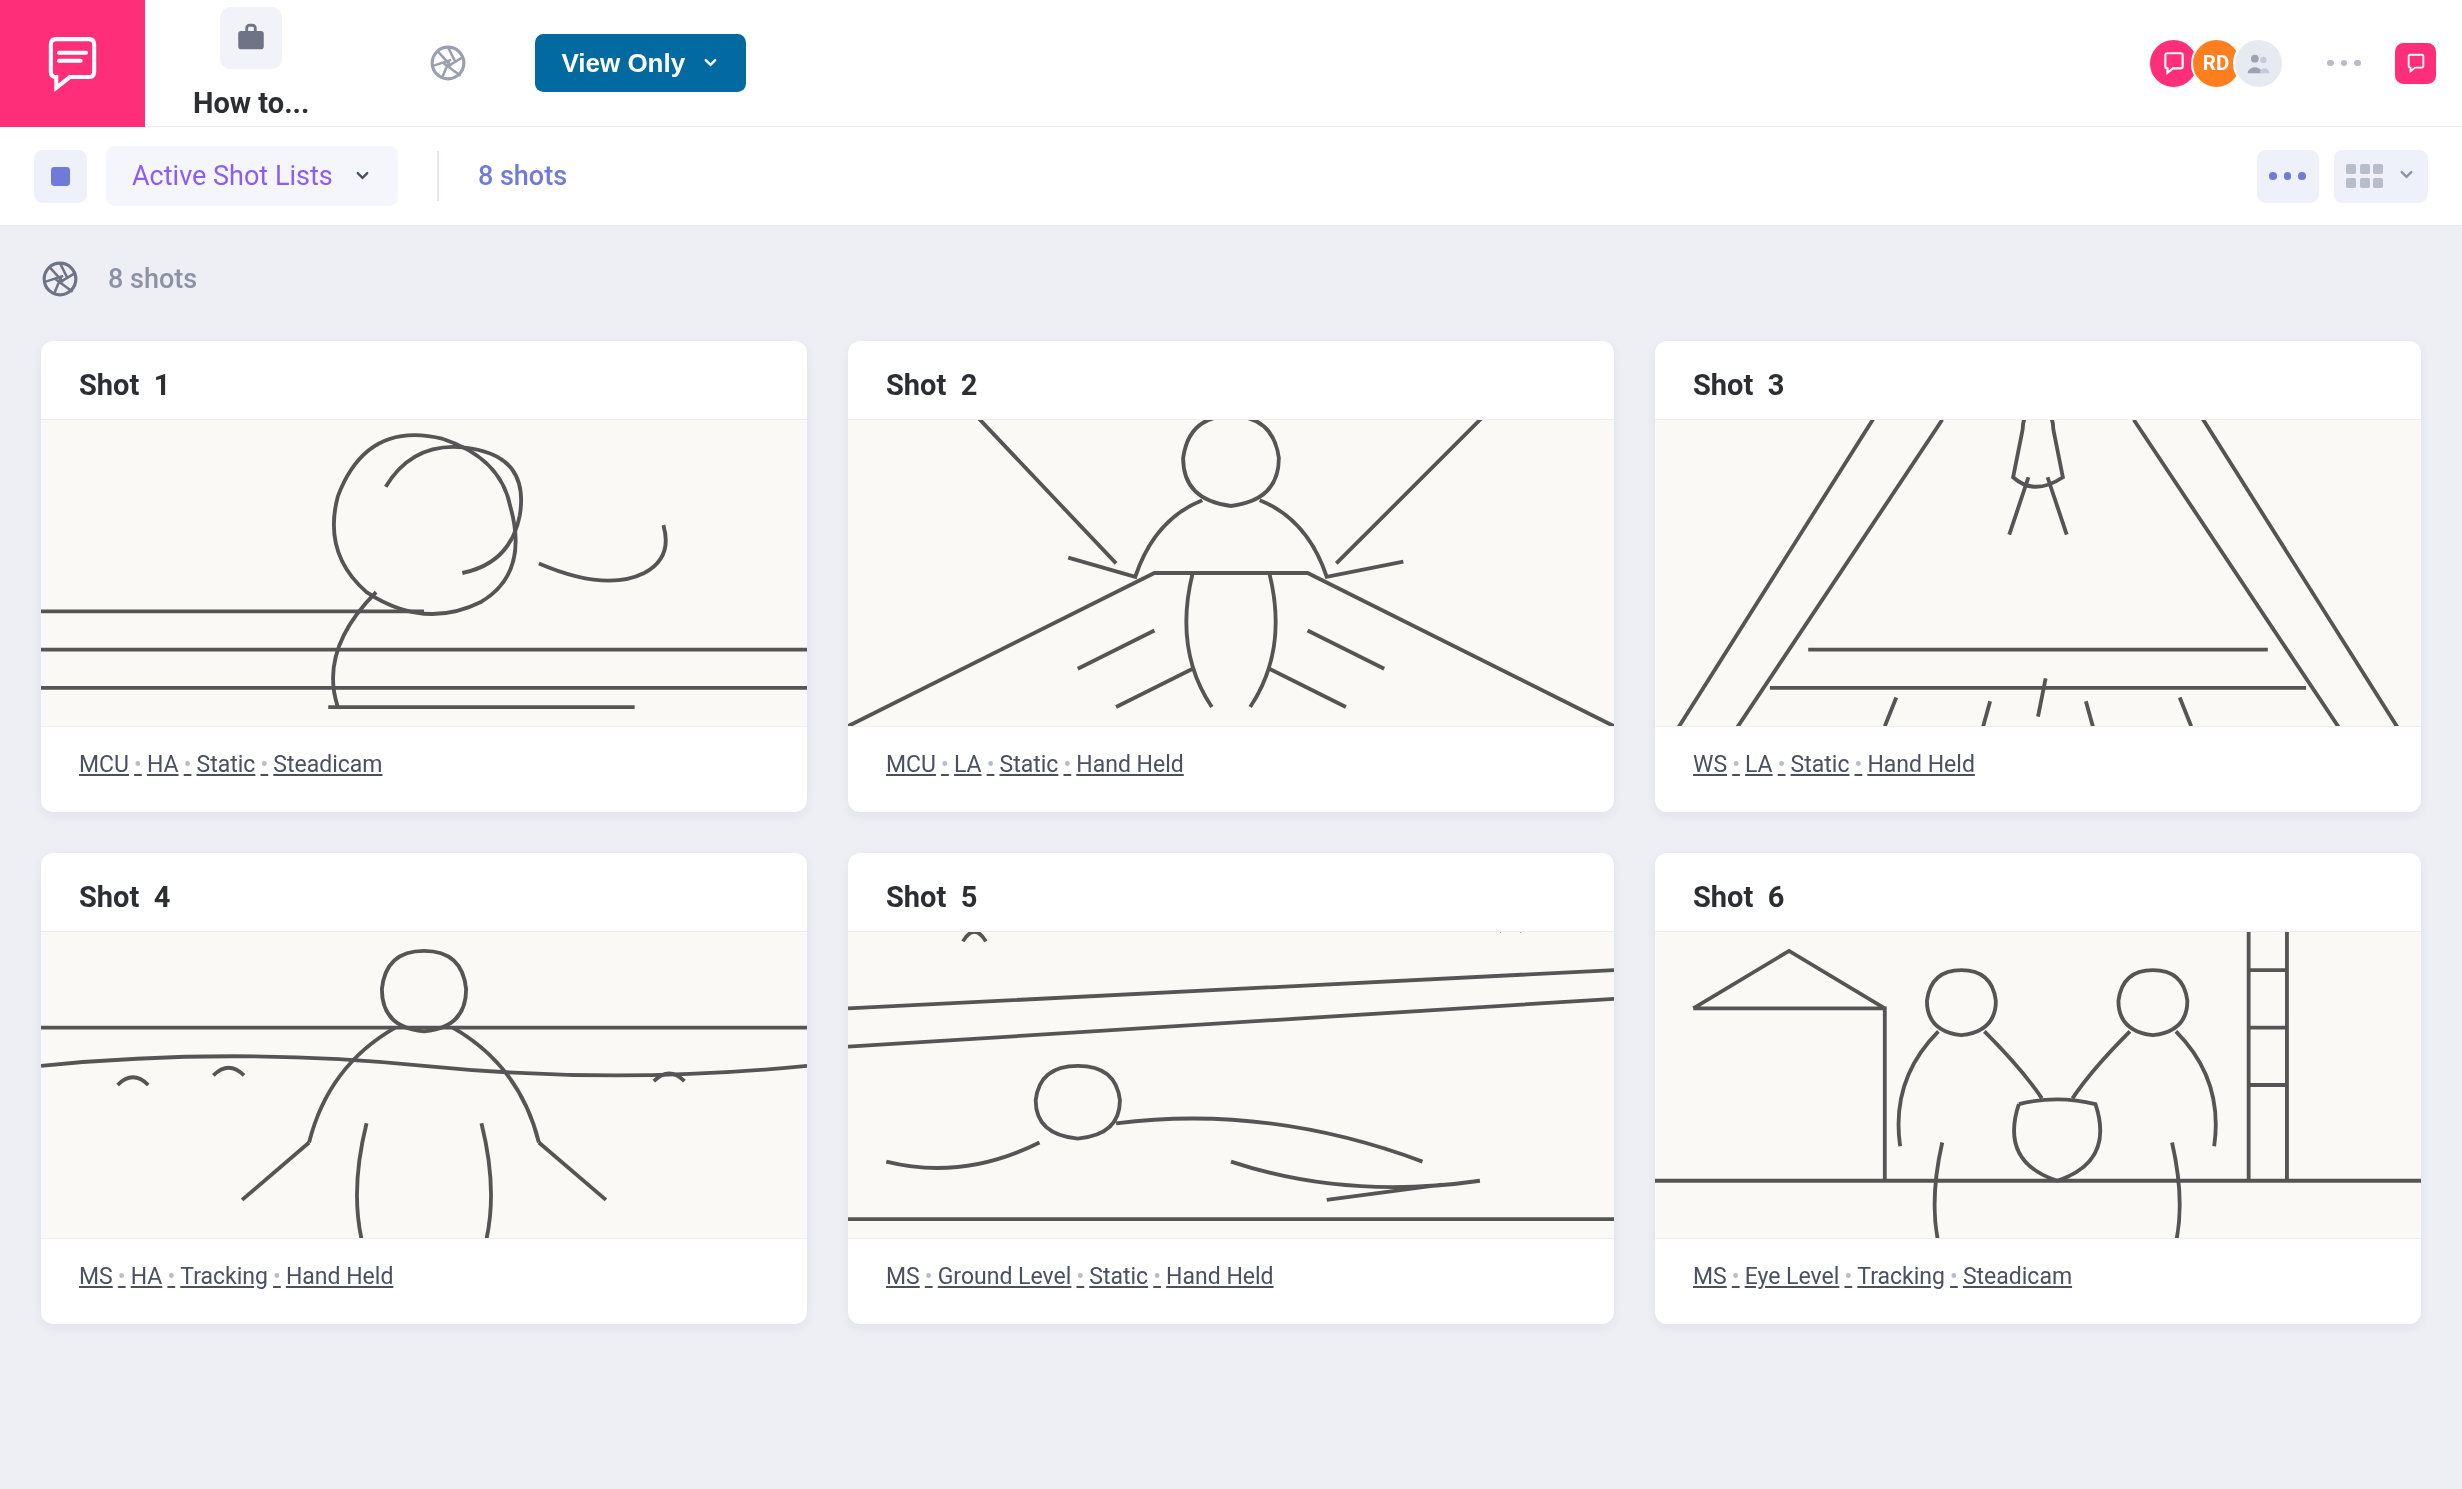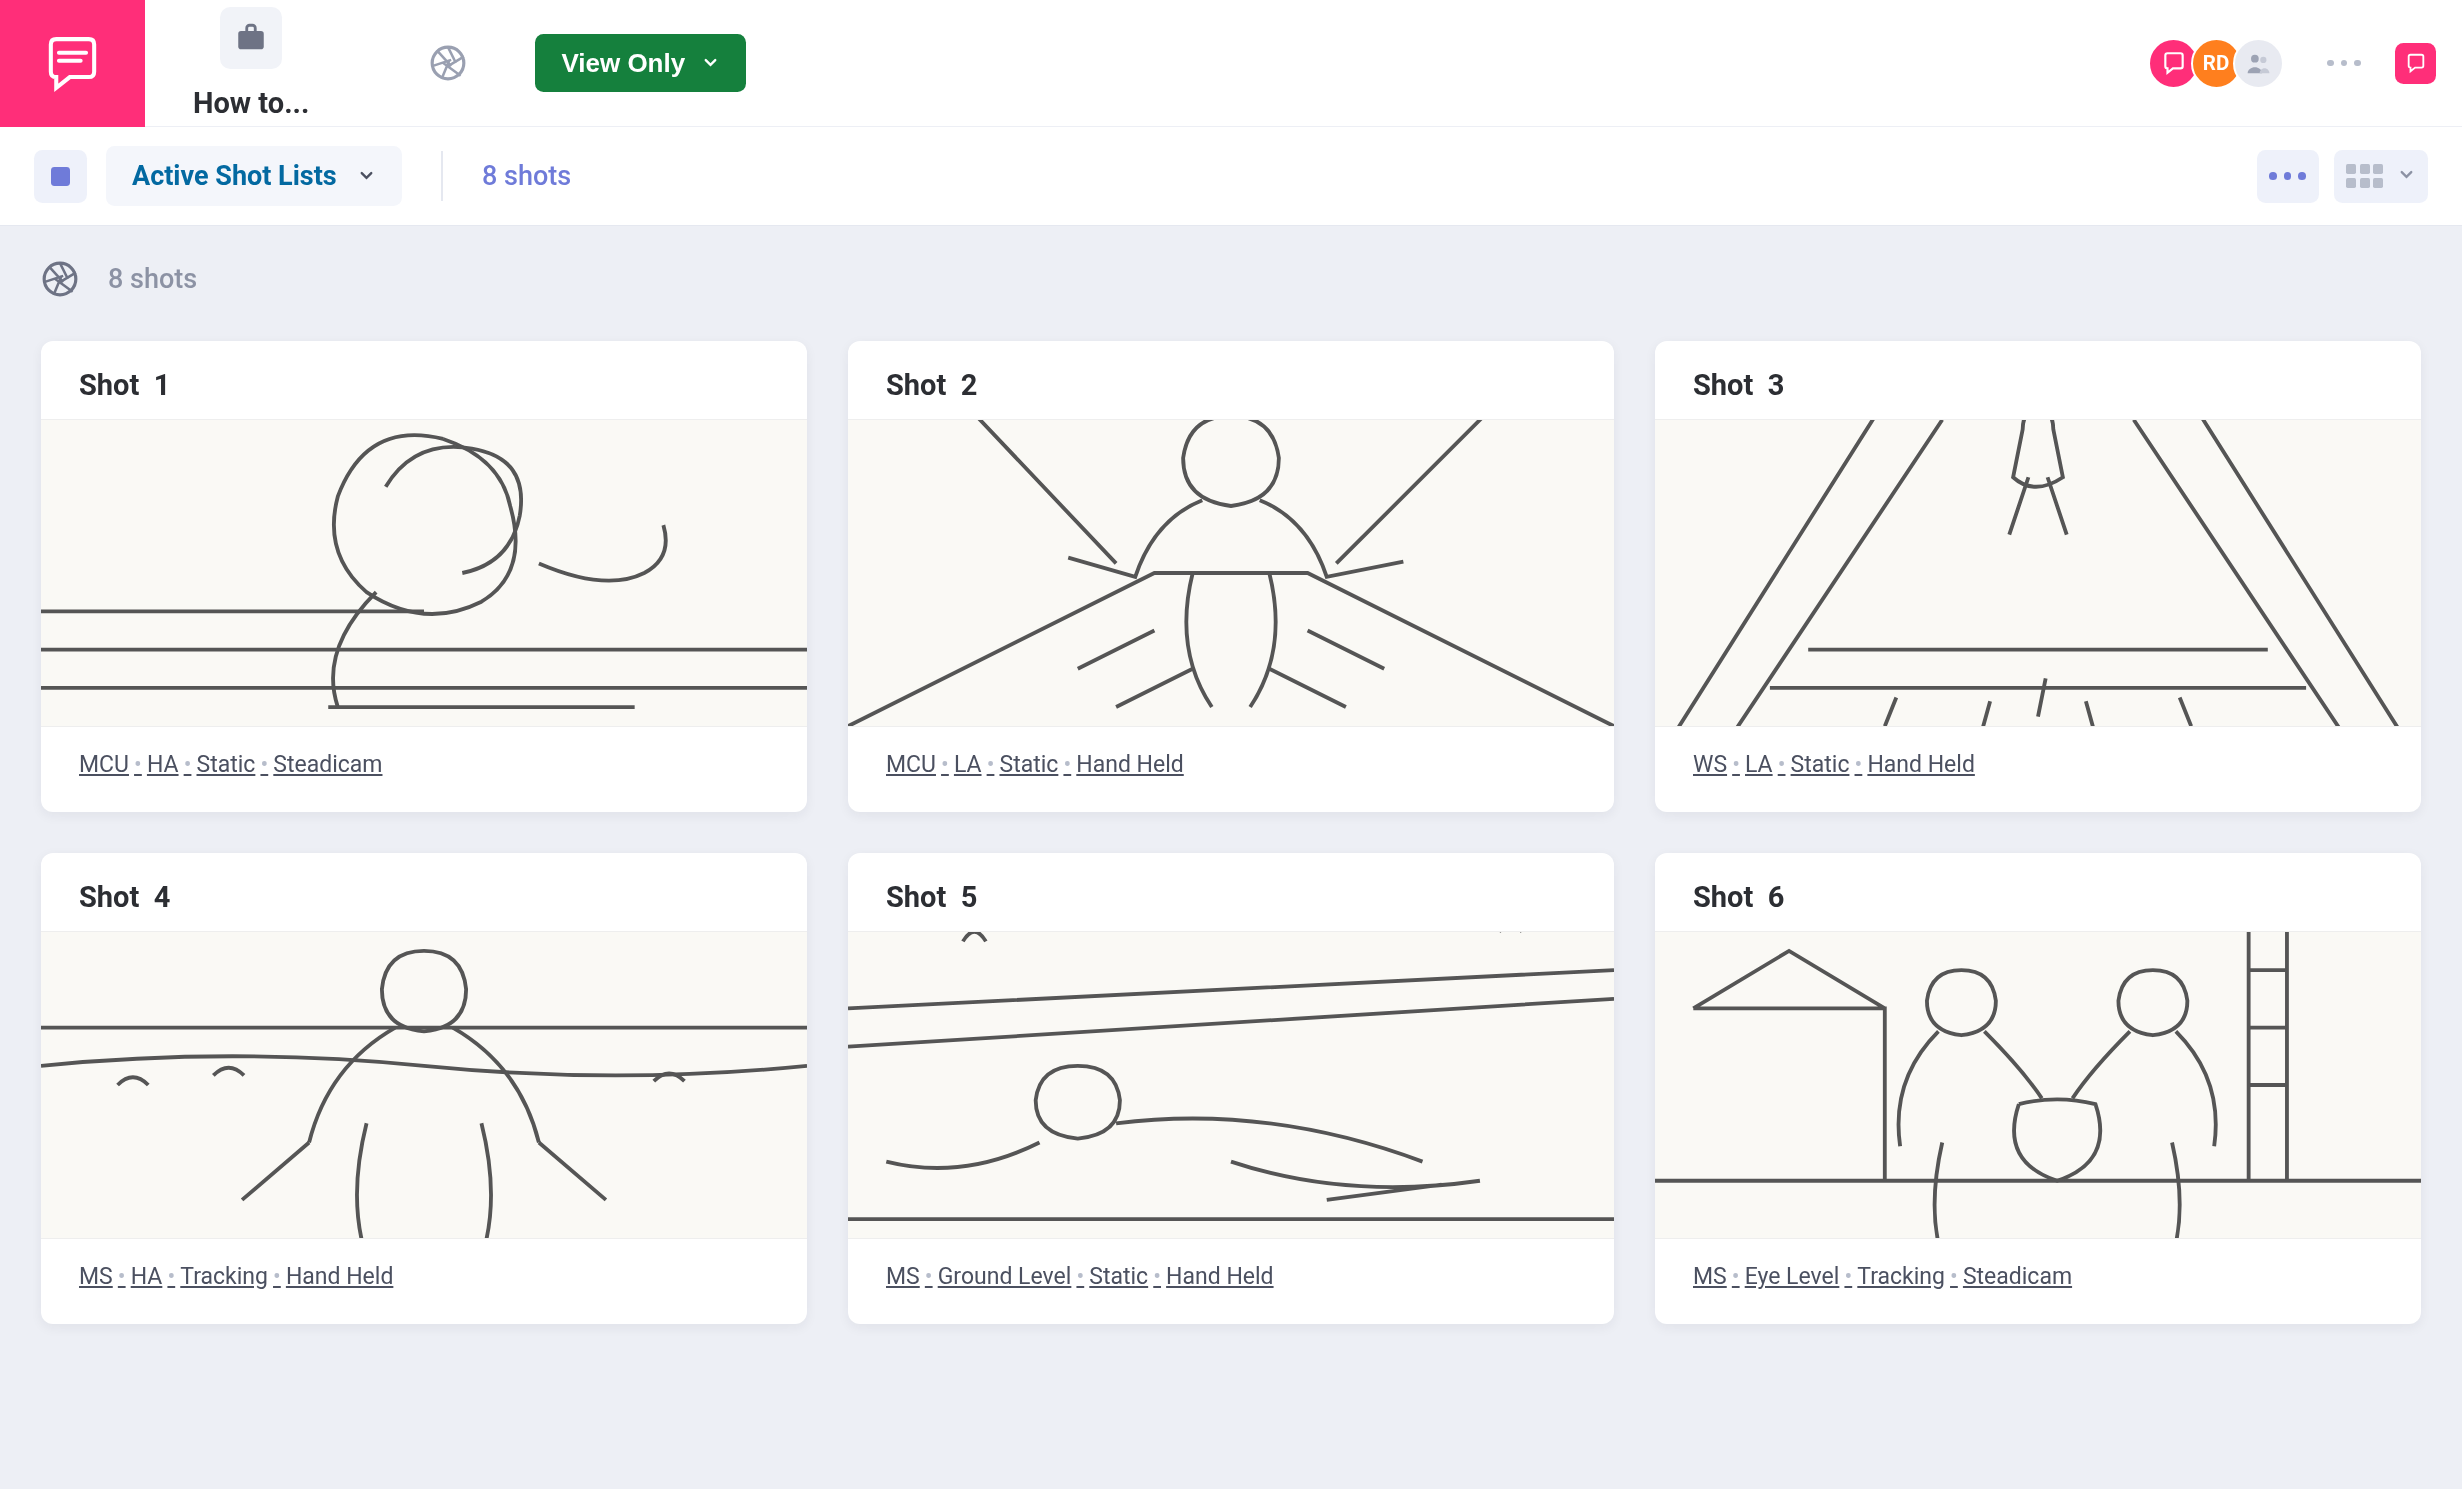--- a/index.html
+++ b/index.html
@@ -33,21 +33,21 @@
   }
   .bag-icon-box {
     width:62px; height:62px;
     background:#F1F3F8; border-radius:10.3px;
     display:flex;align-items:center;justify-content:center;
   }
   .proj-name { font-size:29px; font-weight:700; color:#2C2E33; }
   .aperture-icon { margin-left:120px; display:flex; }
   .view-only-btn {
     margin-left: 68px;
-    background:#15803d; color:#FFF;
+    background:#0369a1; color:#FFF;
     font-size:26px; font-weight:600;
     padding: 13.7px 26px; border-radius:8.5px; border:none;
     display:flex; align-items:center; gap:15.4px; cursor:pointer;
   }
   .topbar-spacer { flex:1; }
   .avatar-stack { display:flex; align-items:flex-end; margin-right:26px; }
   .avatar { width:51px; height:51px; border-radius:50%; display:flex;align-items:center;justify-content:center; margin-left:-8.5px; border:2.6px solid #fff;}
   .avatar.pink { background:#FF2E79; }
   .avatar.orange { background:#FF7F1E; color:#fff; font-weight:700; font-size:20.5px;}
   .avatar.grey { background:#E8EAF1; }
@@ -63,21 +63,21 @@
     display:flex; align-items:center;
     background:#FFFFFF; height:99px;
     padding: 0 34px;
     border-bottom: 1.7px solid #E5E8F0;
   }
   .sq-toggle { width:53px;height:53px;background:#EEF1FA;border-radius:8.5px;display:flex;align-items:center;justify-content:center;margin-right:19px;cursor:pointer;}
   .sq-toggle .sq { width:19px;height:19px;background:#6F7BD9;border-radius:3.4px;}
   .dropdown-pill {
     background:#F4F6FB; border-radius:8.5px;
     padding: 13.7px 26px; display:flex;align-items:center;gap:20.5px;
-    font-size:27px; font-weight:700; color:#0369a1; cursor:pointer;
+    font-size:27px; font-weight:400; color:#8b5cf6; cursor:pointer;
   }
   .vline { width:1.7px; height:50px; background:#E5E8F0; margin:0 39px;}
   .shot-count-sub { color:#6F7BD9; font-size:27px; font-weight:500;}
   .filterbar-spacer{flex:1;}
   .more-sq { width:62px;height:53px;background:#EEF1FA;border-radius:8.5px;display:flex;align-items:center;justify-content:center;gap:6.8px;cursor:pointer;margin-right:15.4px;}
   .more-sq .d{width:7.7px;height:7.7px;border-radius:50%;background:#6F7BD9;}
   .grid-toggle{ width:94px;height:53px;background:#EEF1FA;border-radius:8.5px;display:flex;align-items:center;justify-content:center;gap:13.7px;cursor:pointer;}
   .grid-toggle .g{display:grid;grid-template-columns:repeat(3,10.3px);grid-template-rows:repeat(2,10.3px);gap:3.4px;}
   .grid-toggle .g div{background:#B7BDCB;border-radius:1.7px;}
 

